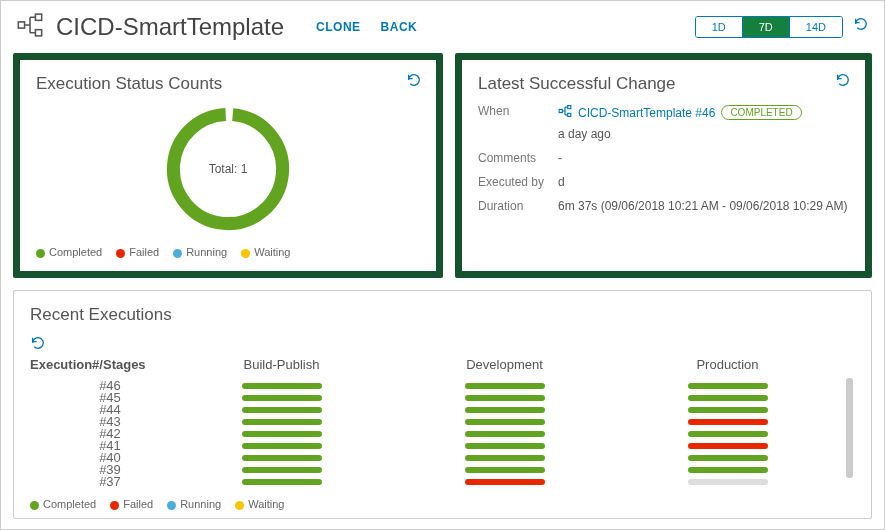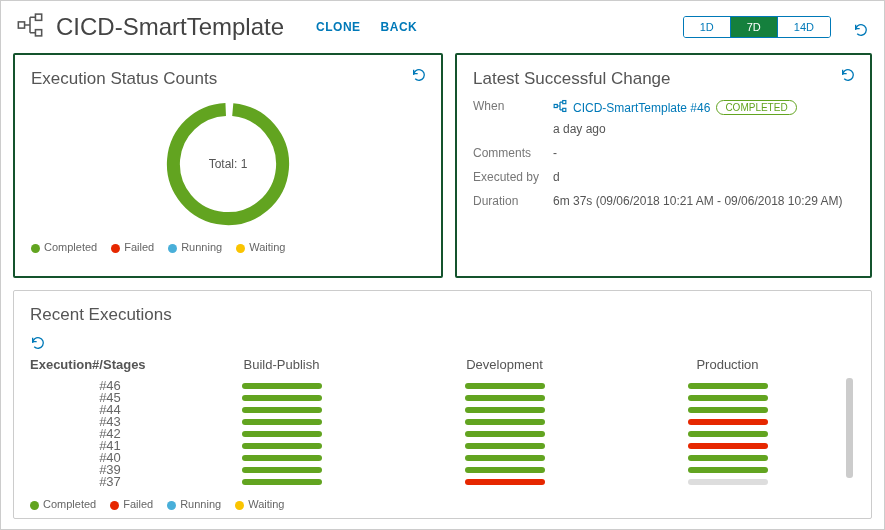--- a/index.html
+++ b/index.html
@@ -2,29 +2,29 @@
 <html><head>
 <meta charset="utf-8">
 <style>
 * { box-sizing: border-box; margin: 0; padding: 0; }
 body { font-family: -apple-system, BlinkMacSystemFont, "Segoe UI", Arial, sans-serif; background: #fff; width: 885px; height: 530px; overflow: hidden; color: #333; border: 1px solid #ccc; }
 .header { display: flex; align-items: center; padding: 10px 15px; gap: 12px; }
 .pipeline-icon svg { width: 28px; height: 28px; }
 .title { font-size: 24px; font-weight: 300; color: #444; flex: 0 0 auto; }
 .header-links { display: flex; gap: 20px; margin-left: 20px; }
 .header-links a { color: #0079b8; font-size: 12px; font-weight: 600; text-decoration: none; letter-spacing: 0.5px; }
-.toolbar-right { margin-left: auto; display: flex; align-items: flex-end; gap: 22px; }
+.toolbar-right { margin-left: auto; display: flex; align-items: flex-start; gap: 10px; }
 .seg { display: flex; border: 1px solid #0079b8; border-radius: 3px; overflow: hidden; }
 .seg button { border: none; background: #fff; color: #0079b8; font-size: 11px; padding: 4px 16px; cursor: pointer; border-right: 1px solid #0079b8; }
 .seg button:last-child { border-right: none; }
 .seg button.active { background: #15803d; color: #fff; }
 .refresh-icon { color: #0079b8; cursor: pointer; display: flex; }
 .refresh-icon svg { width: 16px; height: 16px; }
 .panels { display: flex; gap: 12px; padding: 0 12px 12px 12px; }
-.panel { border: 2px solid #14532d; border-radius: 2px; background: #fff; padding: 14px 16px; position: relative; }
+.panel { border: 7px solid #14532d; border-radius: 2px; background: #fff; padding: 14px 16px; position: relative; }
 .panel-title { font-size: 17px; font-weight: 300; color: #555; margin-bottom: 10px; }
 .panel .corner-refresh { position: absolute; top: 12px; right: 14px; }
 .left-panel { width: 430px; height: 225px; }
 .right-panel { flex: 1; height: 225px; }
 .donut-wrap { display: flex; justify-content: center; align-items: center; height: 130px; position: relative; }
 .donut-wrap svg { width: 130px; height: 130px; }
 .donut-label { position: absolute; font-size: 12px; color: #555; }
 .legend { display: flex; gap: 14px; font-size: 11px; color: #666; margin-top: 12px; align-items: center; }
 .dot { width: 9px; height: 9px; border-radius: 50%; display: inline-block; margin-right: 4px; vertical-align: middle; }
 .dot.completed { background: #62a420; }

